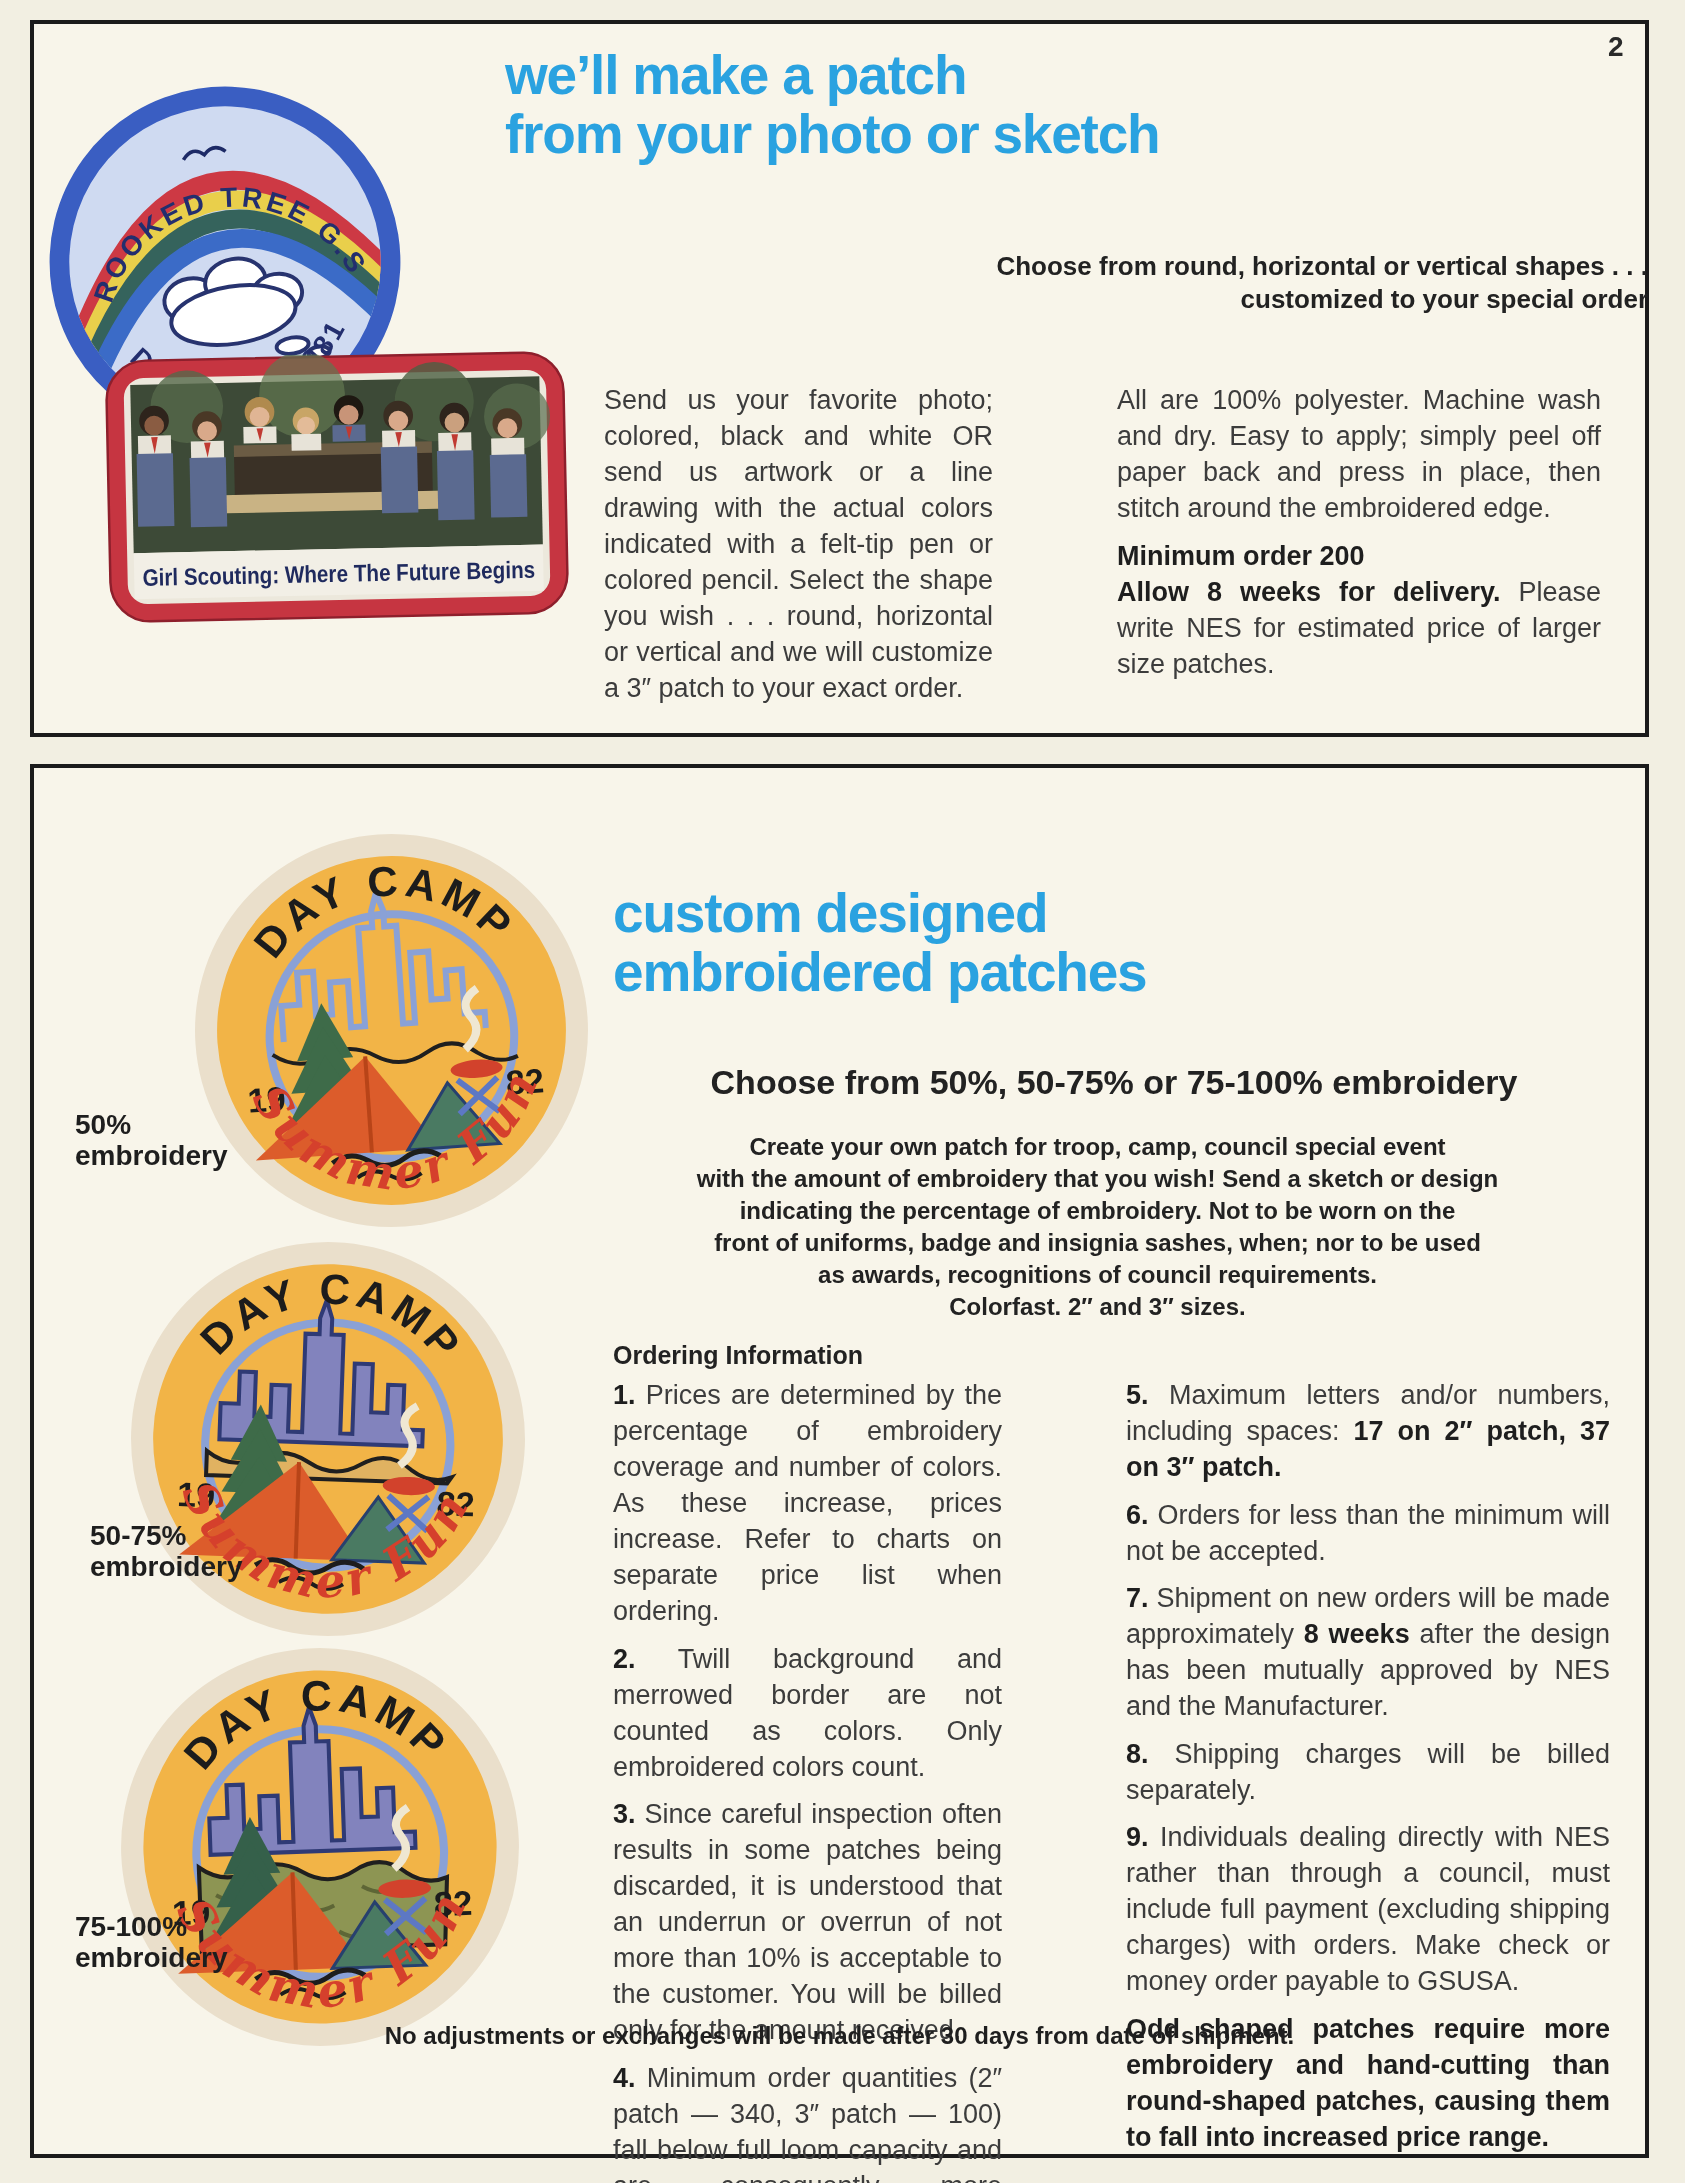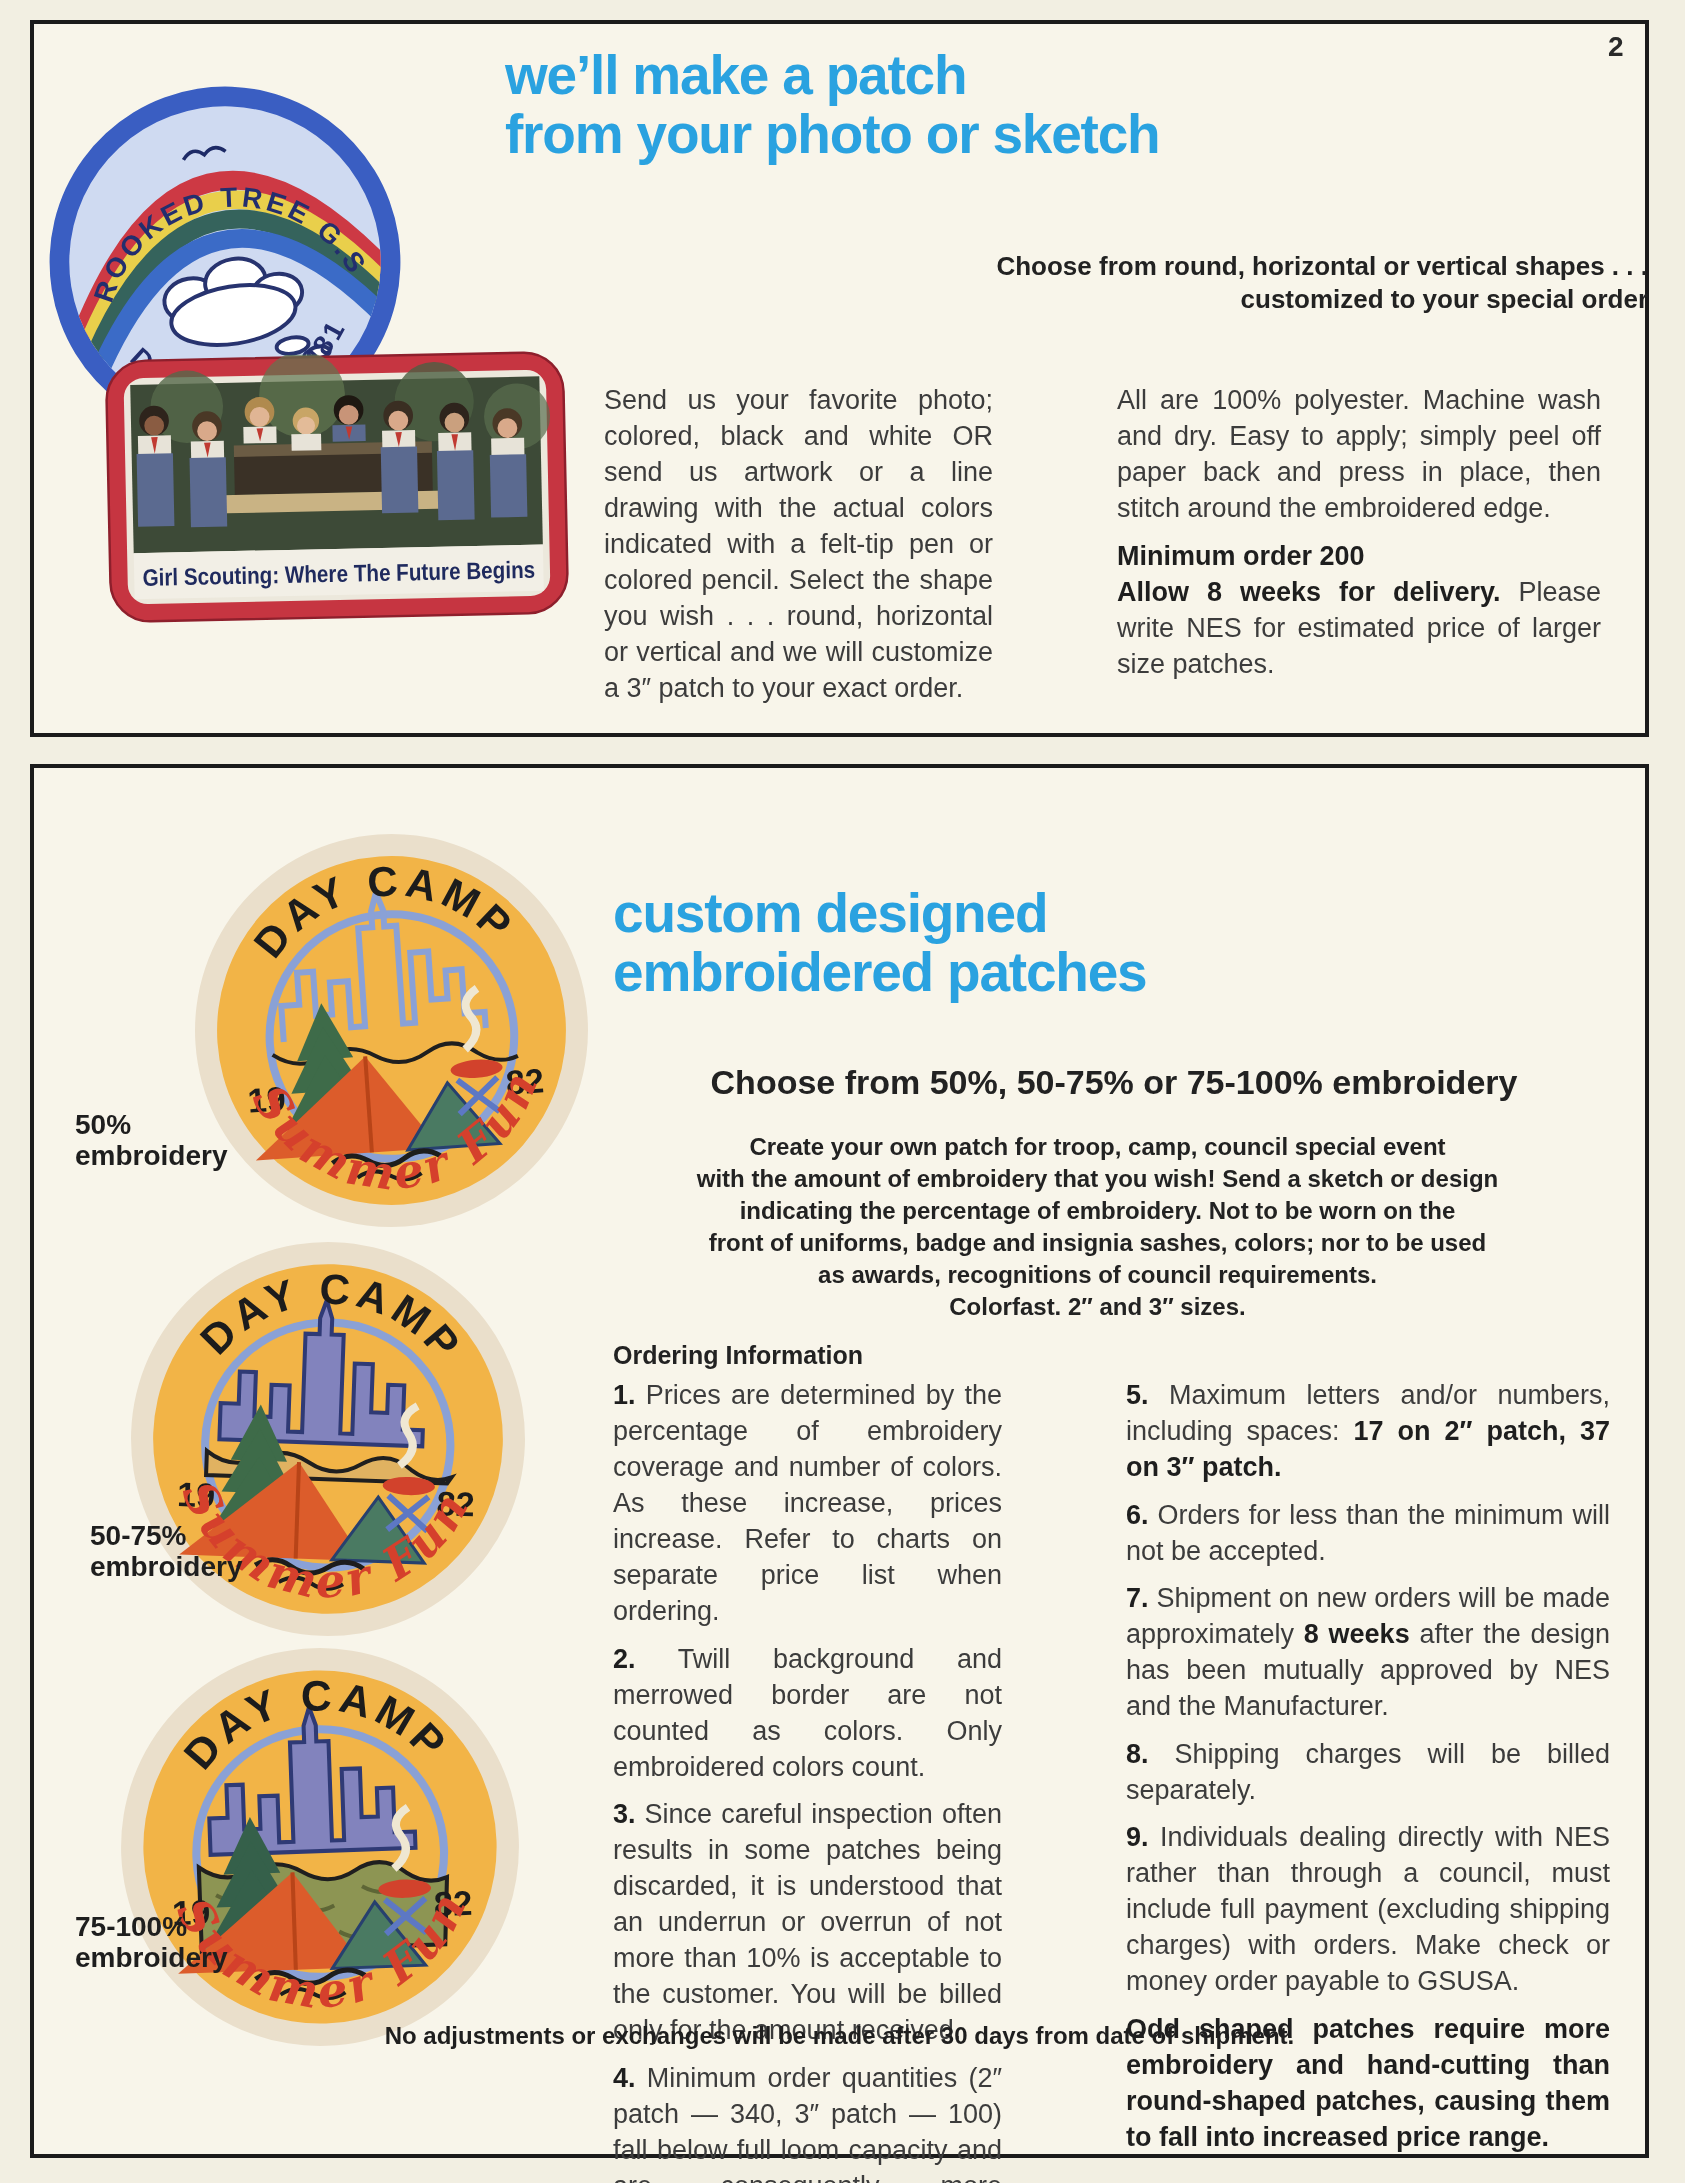--- a/index.html
+++ b/index.html
@@ -178,21 +178,21 @@
       <span>custom designed</span><br>
       <span>embroidered patches</span>
     </h1>
 
     <div class="centerHead" style="left:546px; top:295px; width:1068px; font-size:34px;">Choose from 50%, 50-75% or 75-100% embroidery</div>
 
     <div class="centerHead" style="left:513px; top:363px; width:1101px; font-size:24px; line-height:32px;">
       <div>Create your own patch for troop, camp, council special event</div>
       <div>with the amount of embroidery that you wish! Send a sketch or design</div>
       <div>indicating the percentage of embroidery. Not to be worn on the</div>
-      <div>front of uniforms, badge and insignia sashes, colors; nor to be used</div>
+      <div>front of uniforms, badge and insignia sashes, when; nor to be used</div>
       <div>as awards, recognitions of council requirements.</div>
       <div>Colorfast. 2″ and 3″ sizes.</div>
     </div>
 
     <div class="ordering-title" style="left:579px; top:573px;">Ordering Information</div>
 
     <div class="cols bodytext" style="left:579px; top:609px; width:1006px;">
       <div>
         <p class="item"><b class="inum">1.</b><span> Prices are determined by the percentage of embroidery coverage and number of colors. As these increase, prices increase. Refer to charts on separate price list when ordering.</span><b></b><span></span></p>
         <p class="item"><b class="inum">2.</b><span> Twill background and merrowed border are not counted as colors. Only embroidered colors count.</span><b></b><span></span></p>

